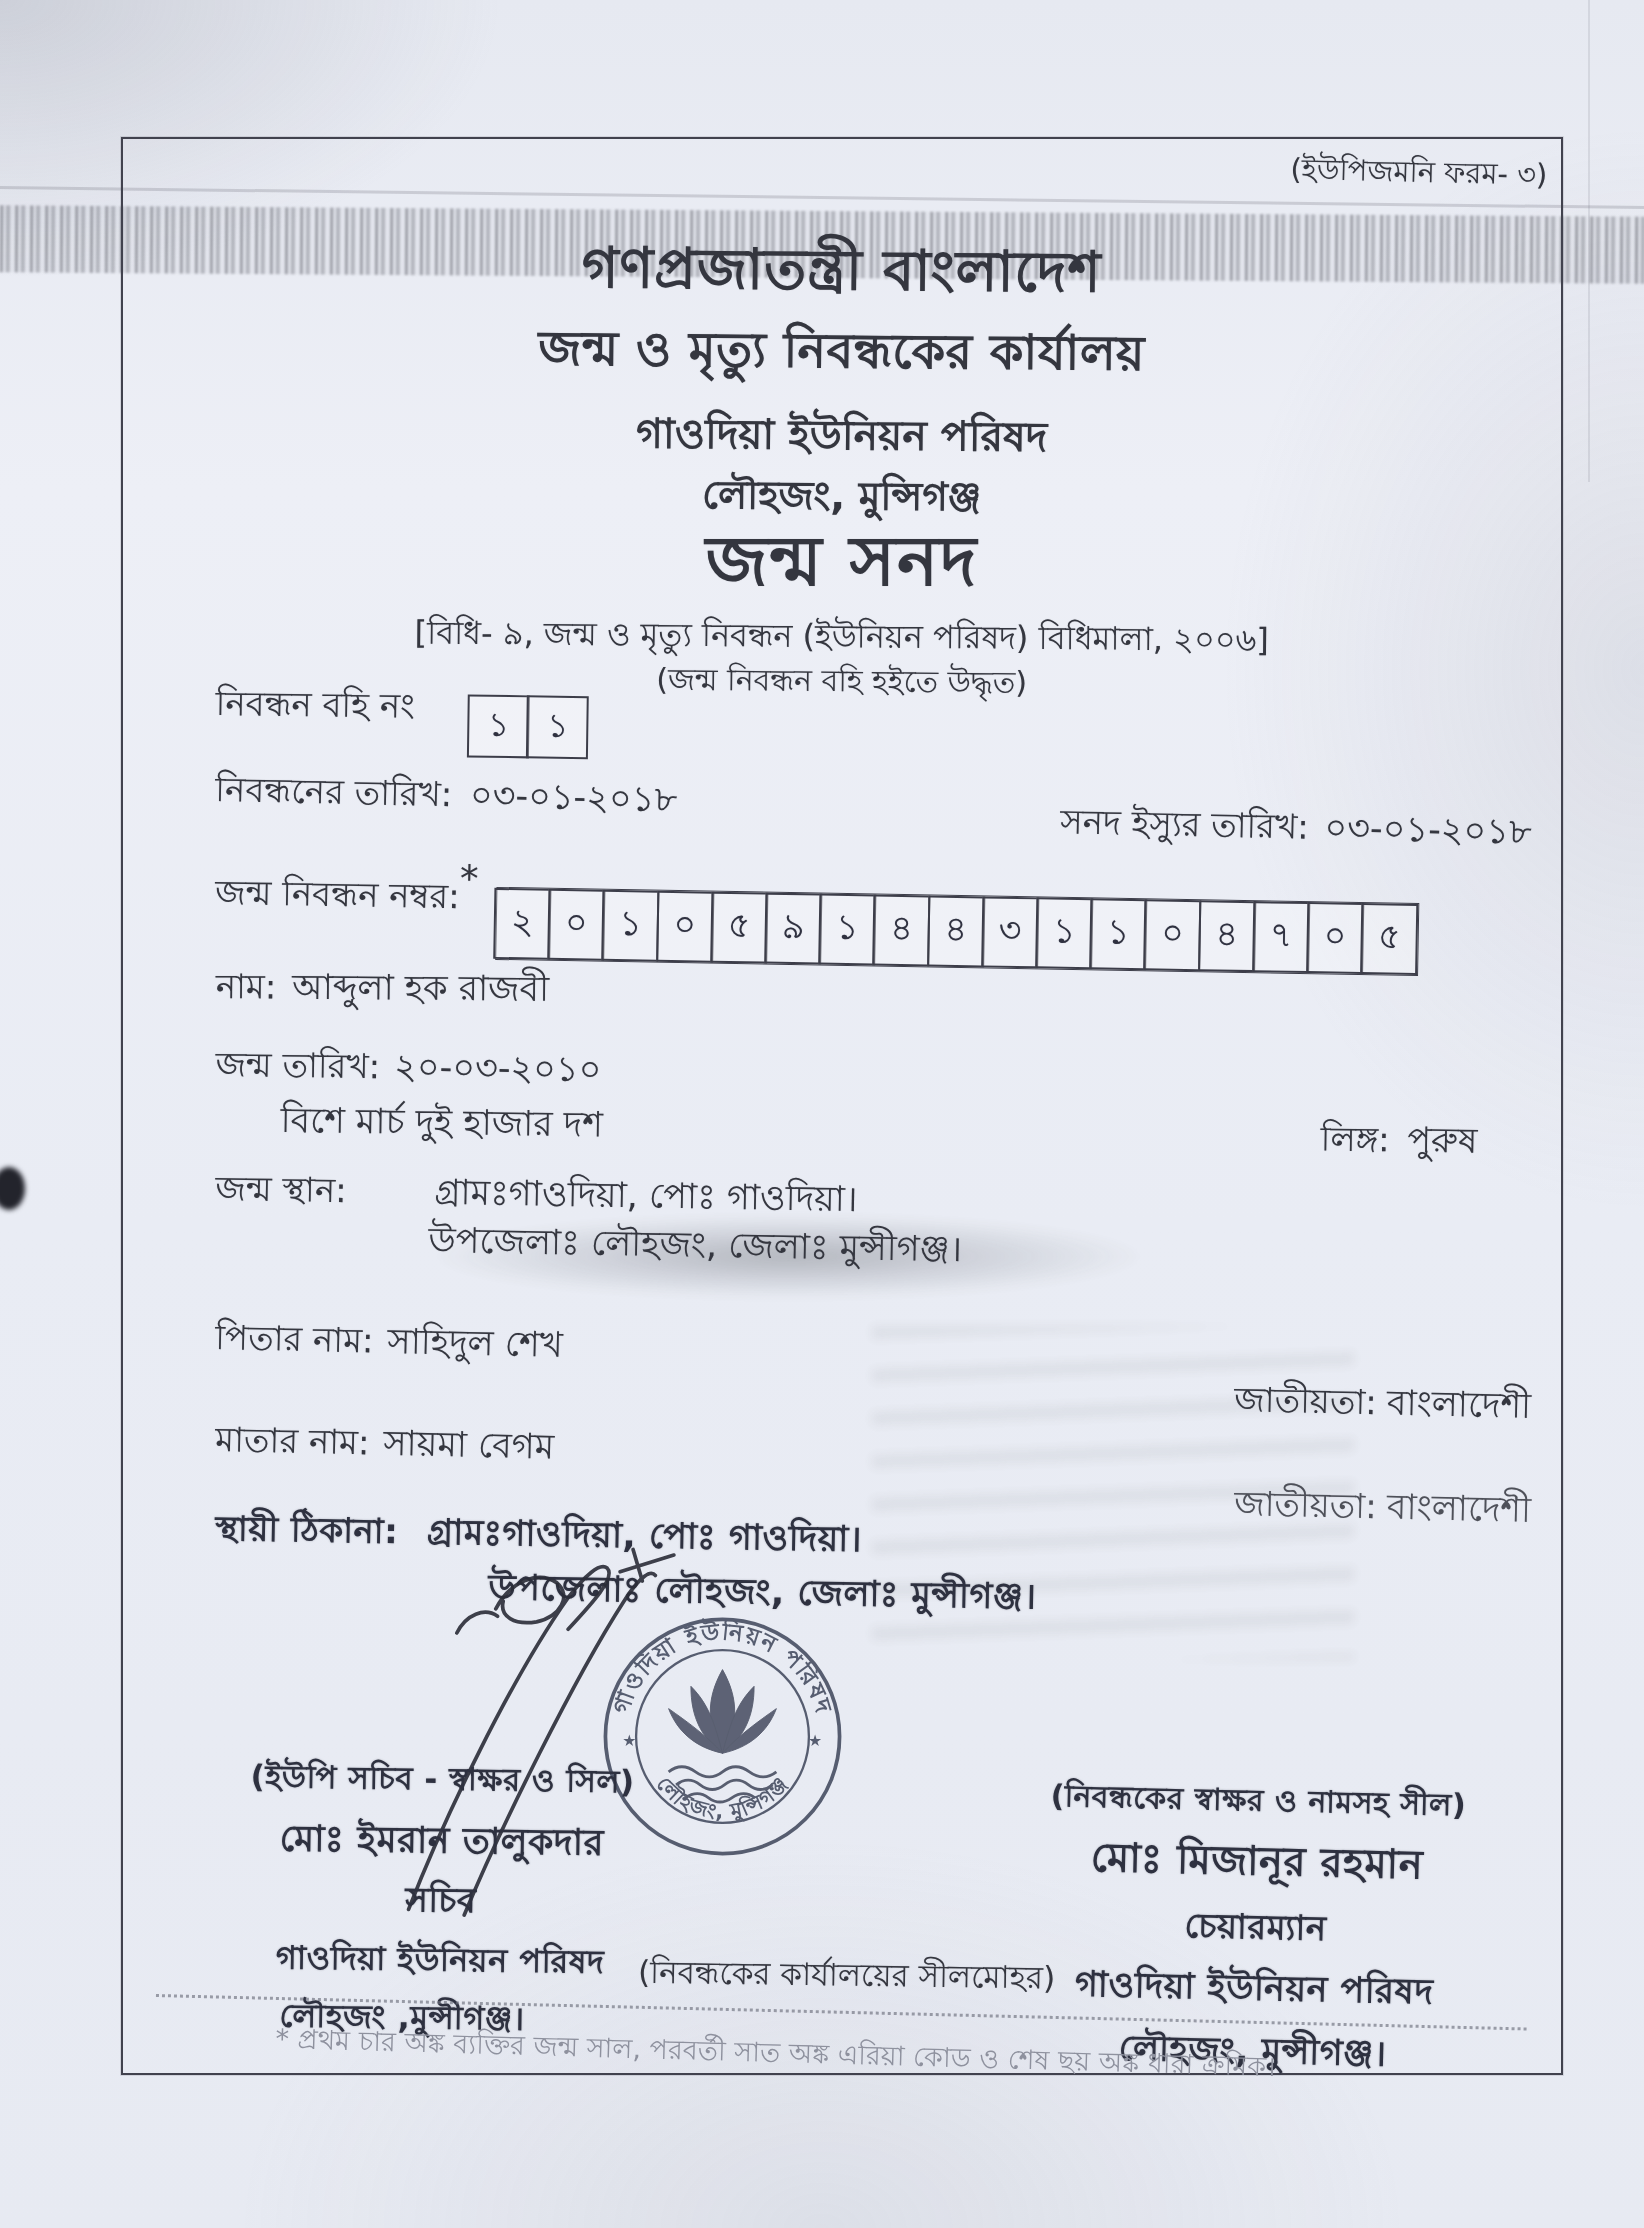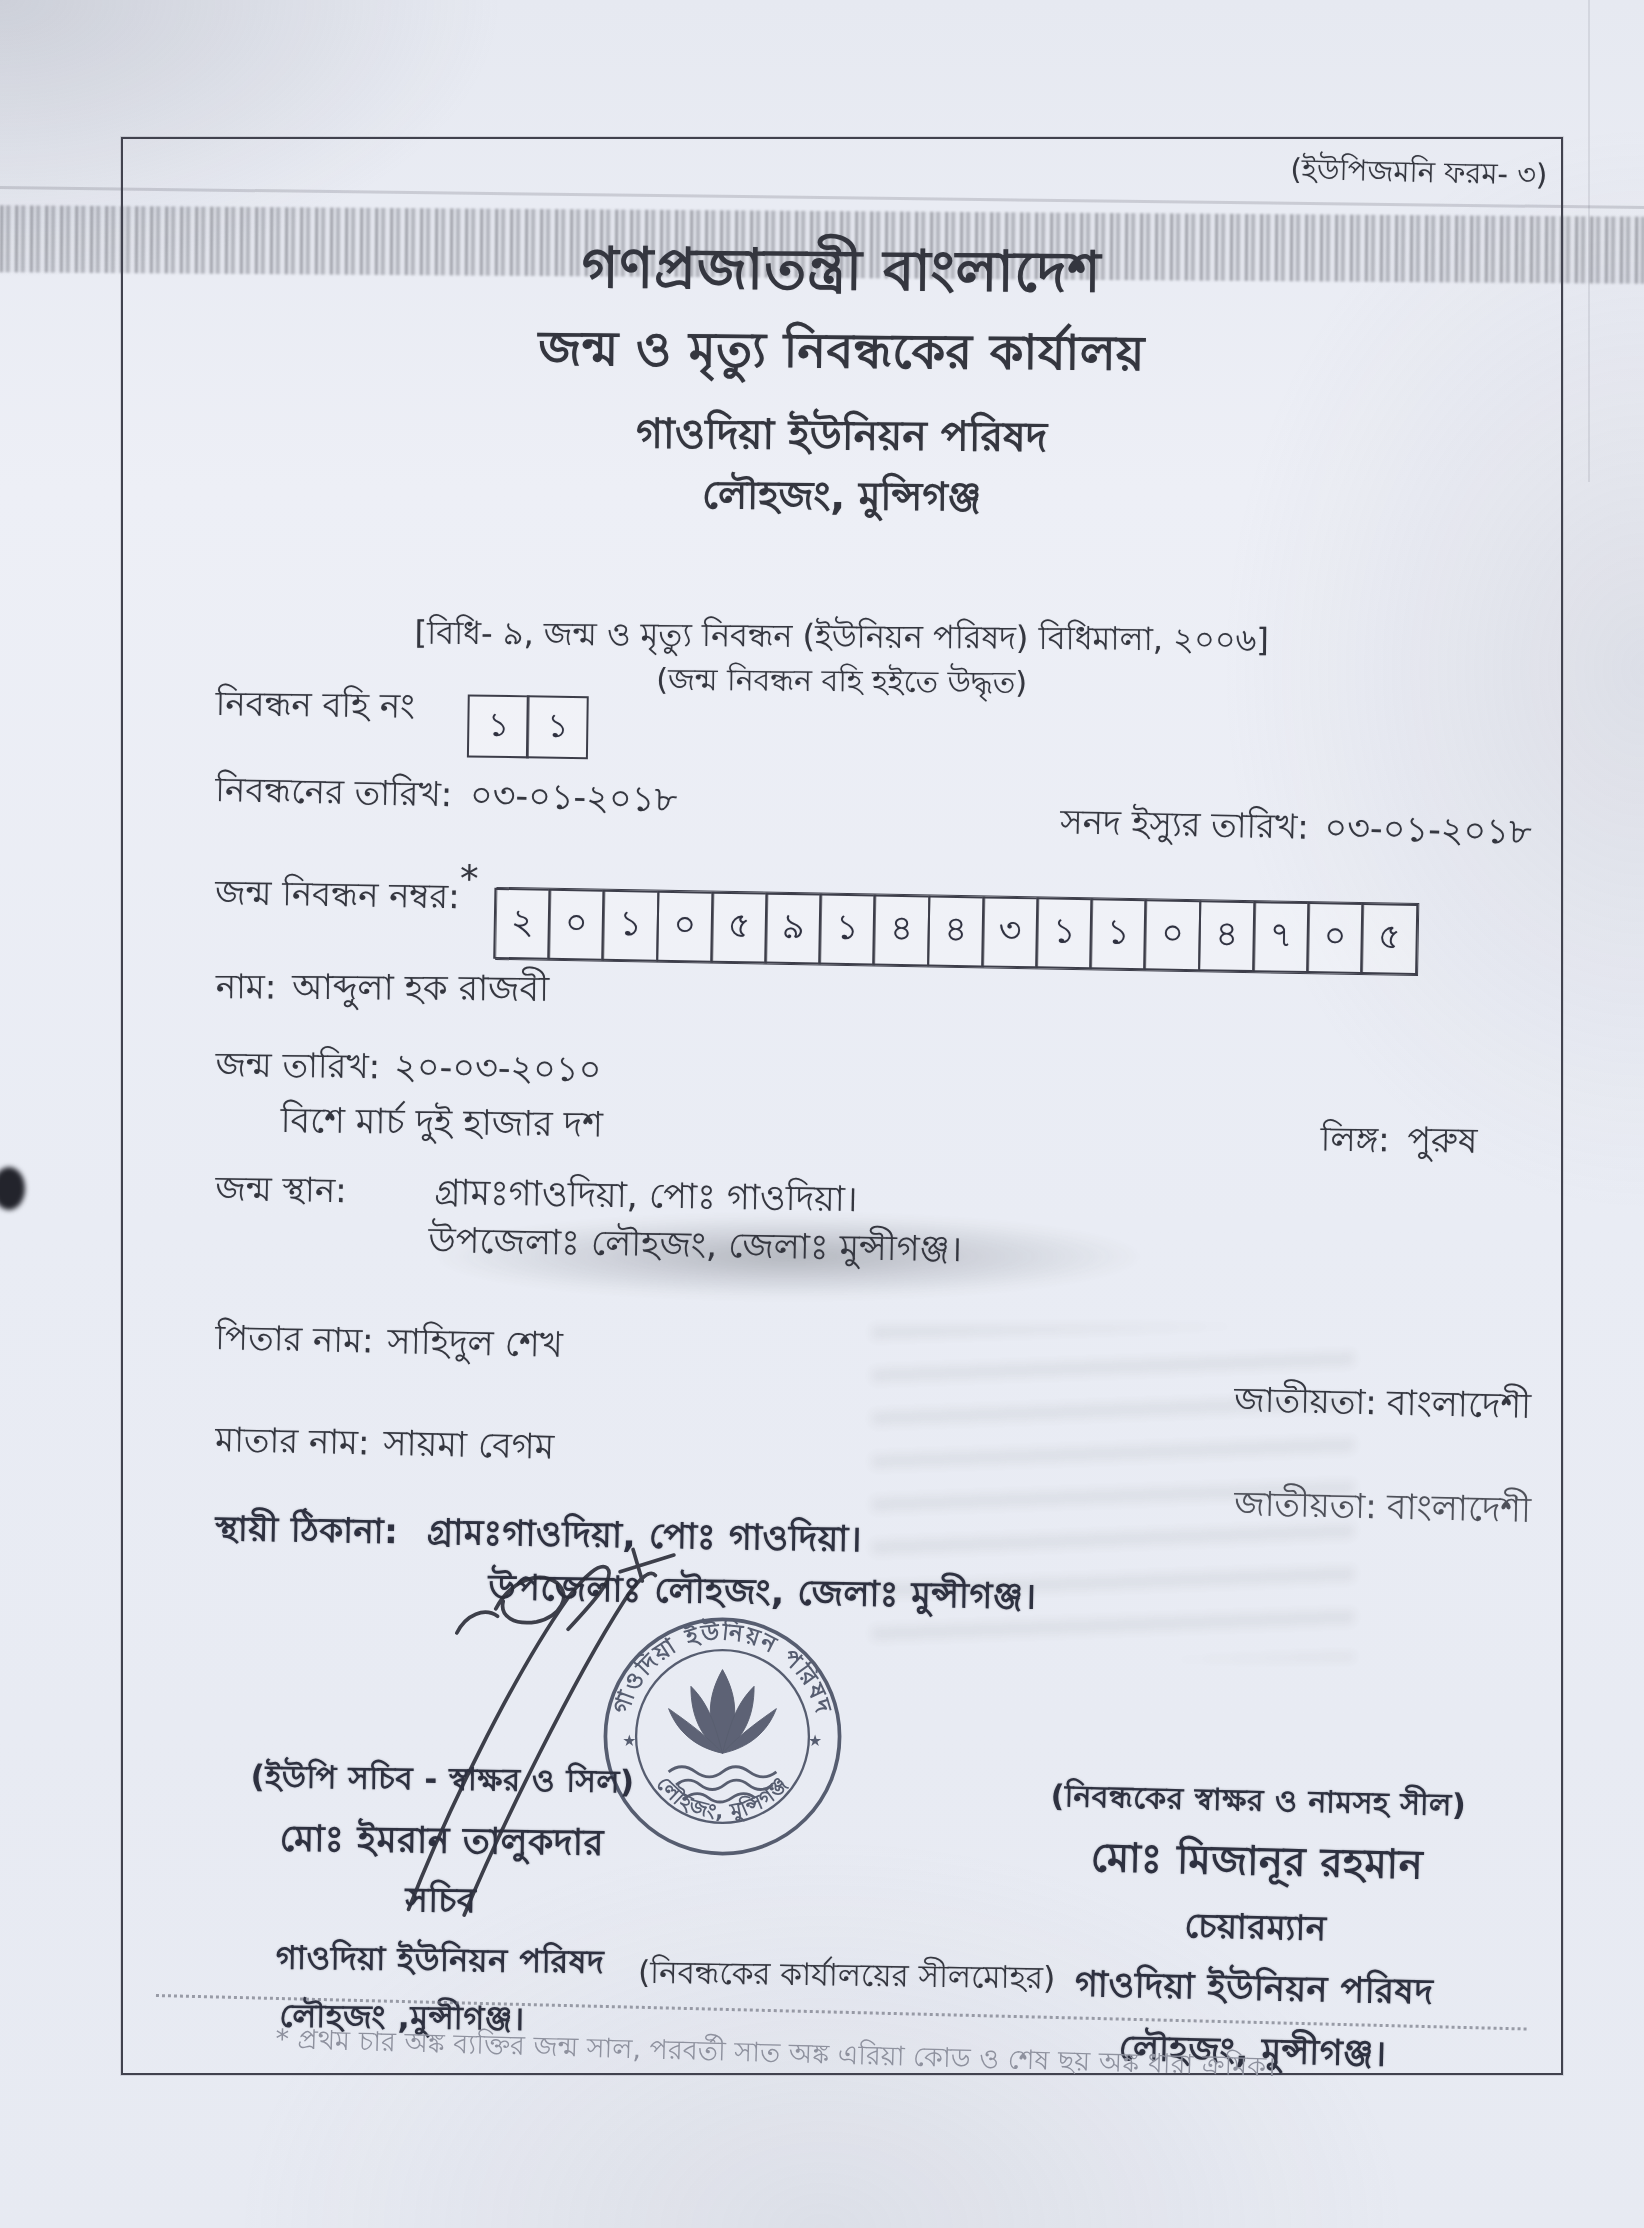--- a/index.html
+++ b/index.html
@@ -71,20 +71,21 @@
 <div class="ghost" style="left:872px;top:1326px;width:482px;height:334px;background:repeating-linear-gradient(178deg, rgba(80,95,88,.10) 0 13px, transparent 13px 43px);"></div>
 
 <div class="sheet">
 
   <div class="abs ink tilt13" style="right:13px;top:7.4px;font-size:29px;">(ইউপিজমনি ফরম- ৩)</div>
 
   <div class="abs center ink hdr tilt05" style="top:82px;font-size:56px;">গণপ্রজাতন্ত্রী বাংলাদেশ</div>
   <div class="abs center ink tilt05" style="top:169px;font-size:48px;font-weight:bold;letter-spacing:0.5px;">জন্ম ও মৃত্যু নিবন্ধকের কার্যালয়</div>
   <div class="abs center ink tilt05" style="top:258px;font-size:41px;font-weight:bold;">গাওদিয়া ইউনিয়ন পরিষদ</div>
   <div class="abs center ink tilt05" style="top:320px;font-size:39px;font-weight:bold;">লৌহজং, মুন্সিগঞ্জ</div>
+  <div class="abs center ink hdr" style="top:369px;font-size:69px;letter-spacing:1.9px;">জন্ম সনদ</div>
   <div class="abs center ink tilt05" style="top:466px;font-size:32px;">[বিধি- ৯, জন্ম ও মৃত্যু নিবন্ধন (ইউনিয়ন পরিষদ) বিধিমালা, ২০০৬]</div>
   <div class="abs center ink tilt05" style="top:512px;font-size:30px;">(জন্ম নিবন্ধন বহি হইতে উদ্ধৃত)</div>
 
   <div class="abs tilt08" style="left:93px;top:538px;">
     <span class="ink label" style="margin-right:51px;vertical-align:16.7px;">নিবন্ধন বহি নং</span>
     <span class="cellrow">
         <span class="cell bookcell">১</span>
         <span class="cell bookcell">১</span>
       </span>
   </div>

